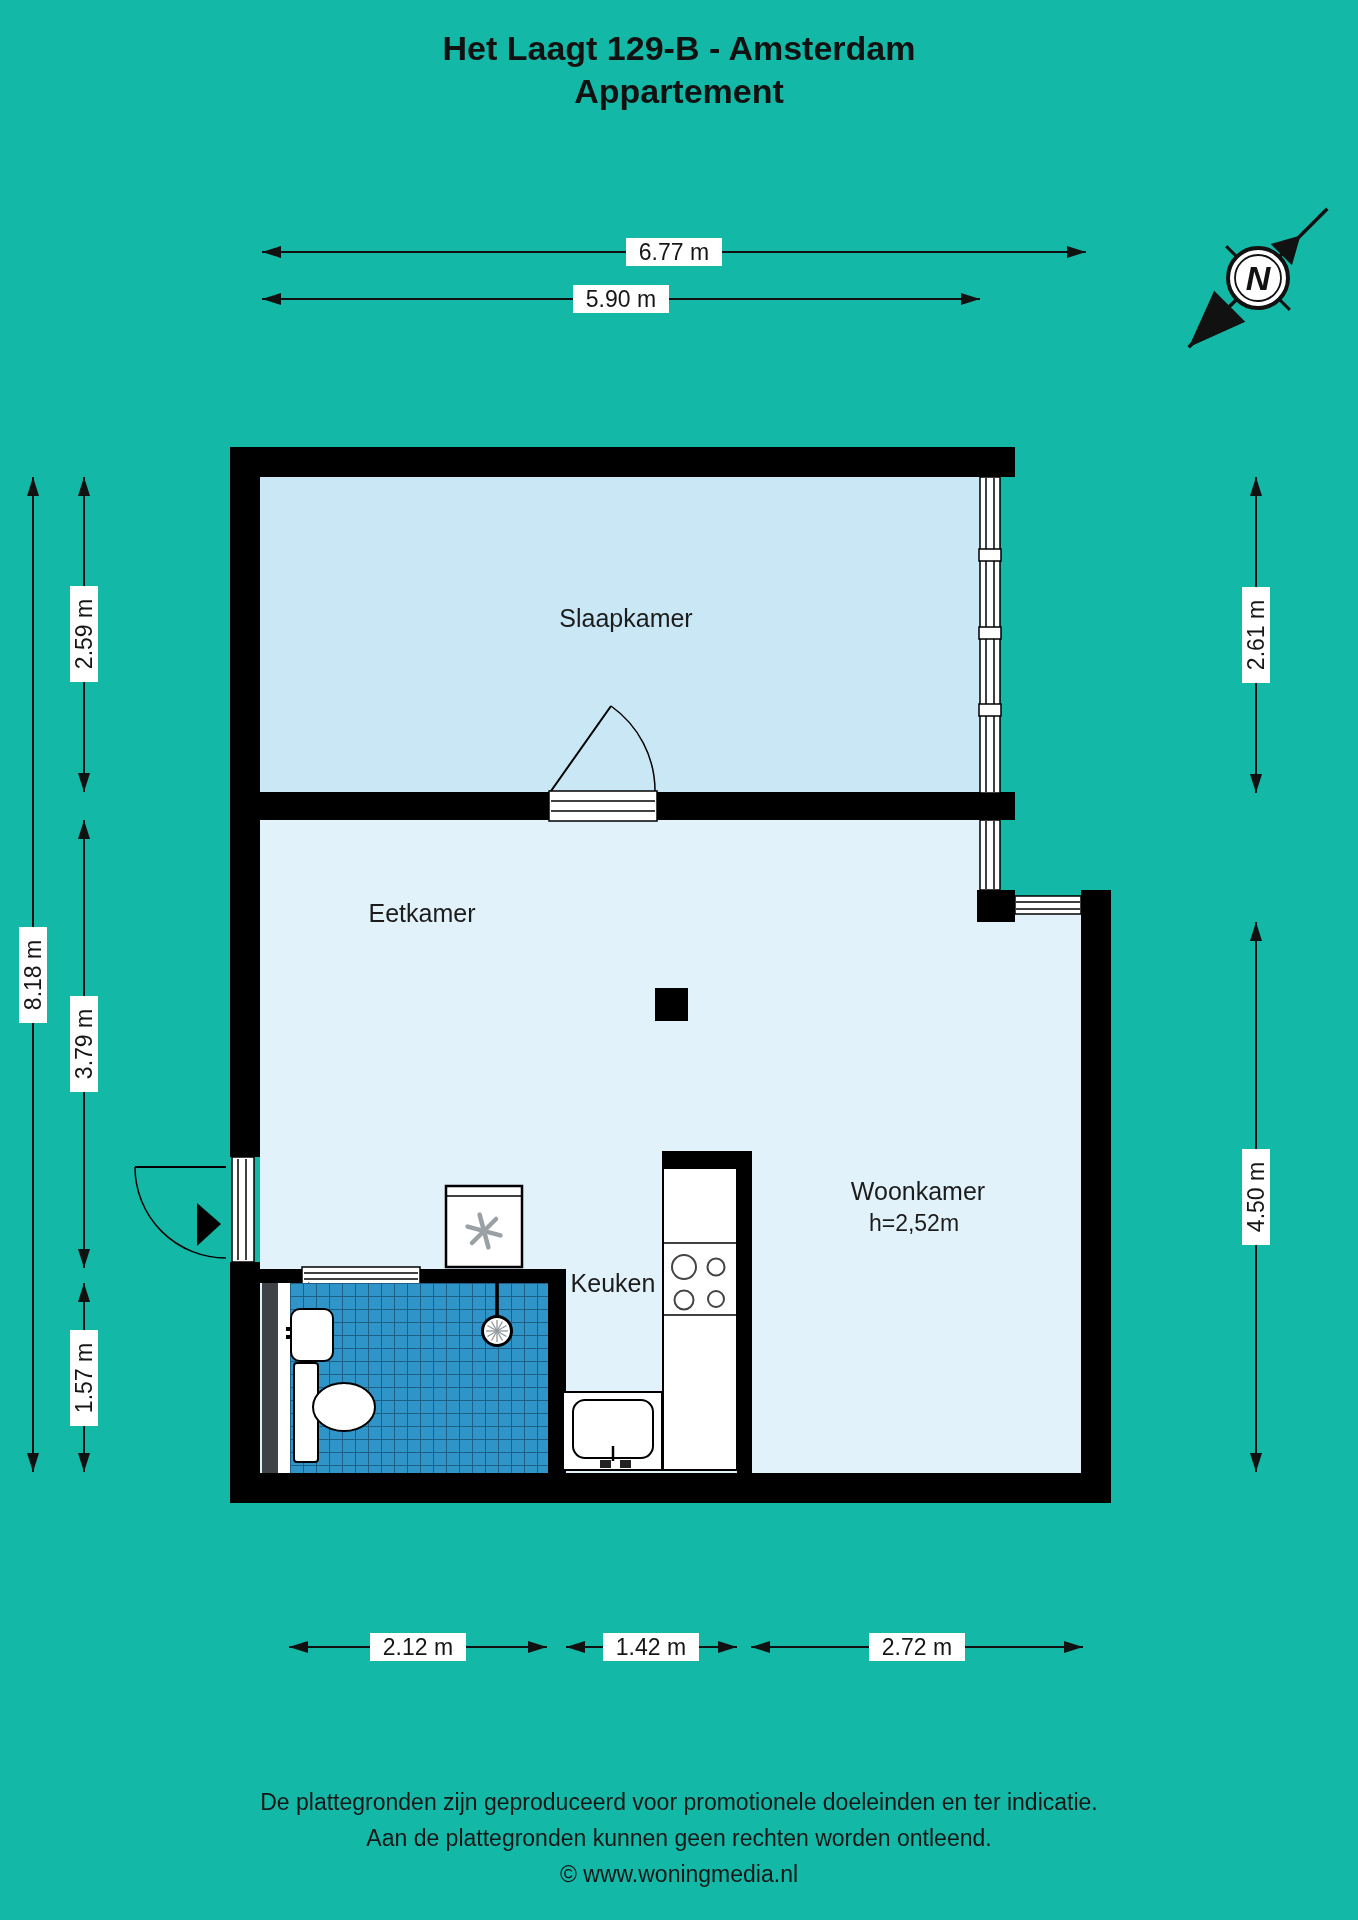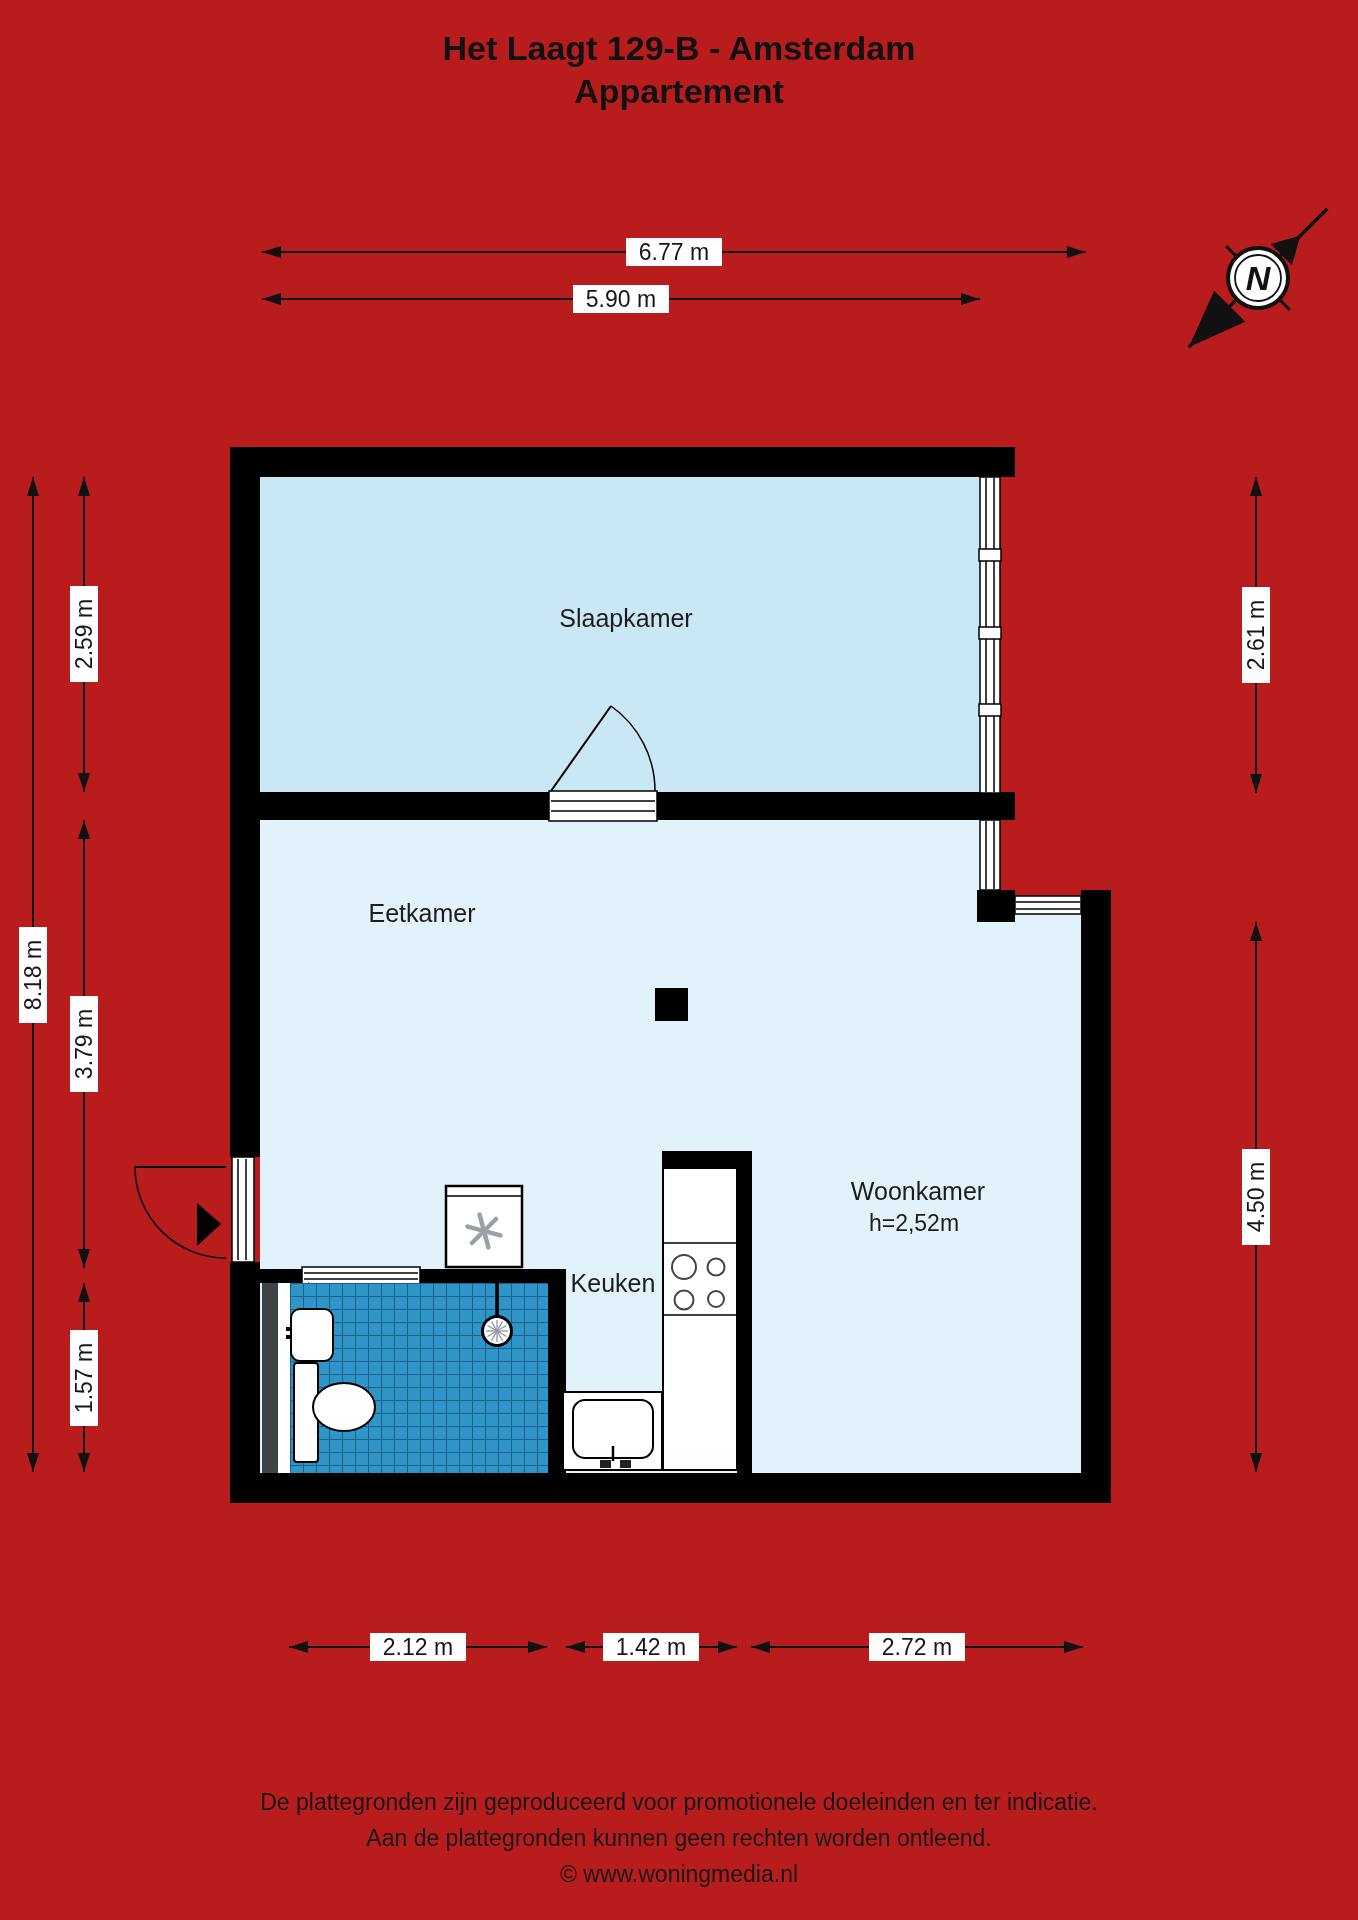--- a/index.html
+++ b/index.html
@@ -1,16 +1,16 @@
 <!DOCTYPE html>
 <html><head>
 <meta charset="utf-8">
 <style>
   html,body{margin:0;padding:0;background:#ffffff;}
-  .page{position:relative;width:1358px;height:1920px;background:#b91c1c;overflow:hidden;
+  .page{position:relative;width:1358px;height:1920px;background:#14b8a6;overflow:hidden;
         font-family:"Liberation Sans", sans-serif;}
   svg{position:absolute;left:0;top:0;}
   text{font-family:"Liberation Sans", sans-serif;fill:#1a1a1a;}
   .title-line{font-size:34px;font-weight:bold;fill:#111;}
   .room-label{font-size:25px;fill:#1c1c1c;}
   .room-sub{font-size:23px;fill:#1c1c1c;}
   .dim-label{font-size:23px;fill:#161616;}
   .footer-line{font-size:23px;fill:#161616;}
   .wall{fill:#000000;}
   .dimline{stroke:#111111;stroke-width:2;}

